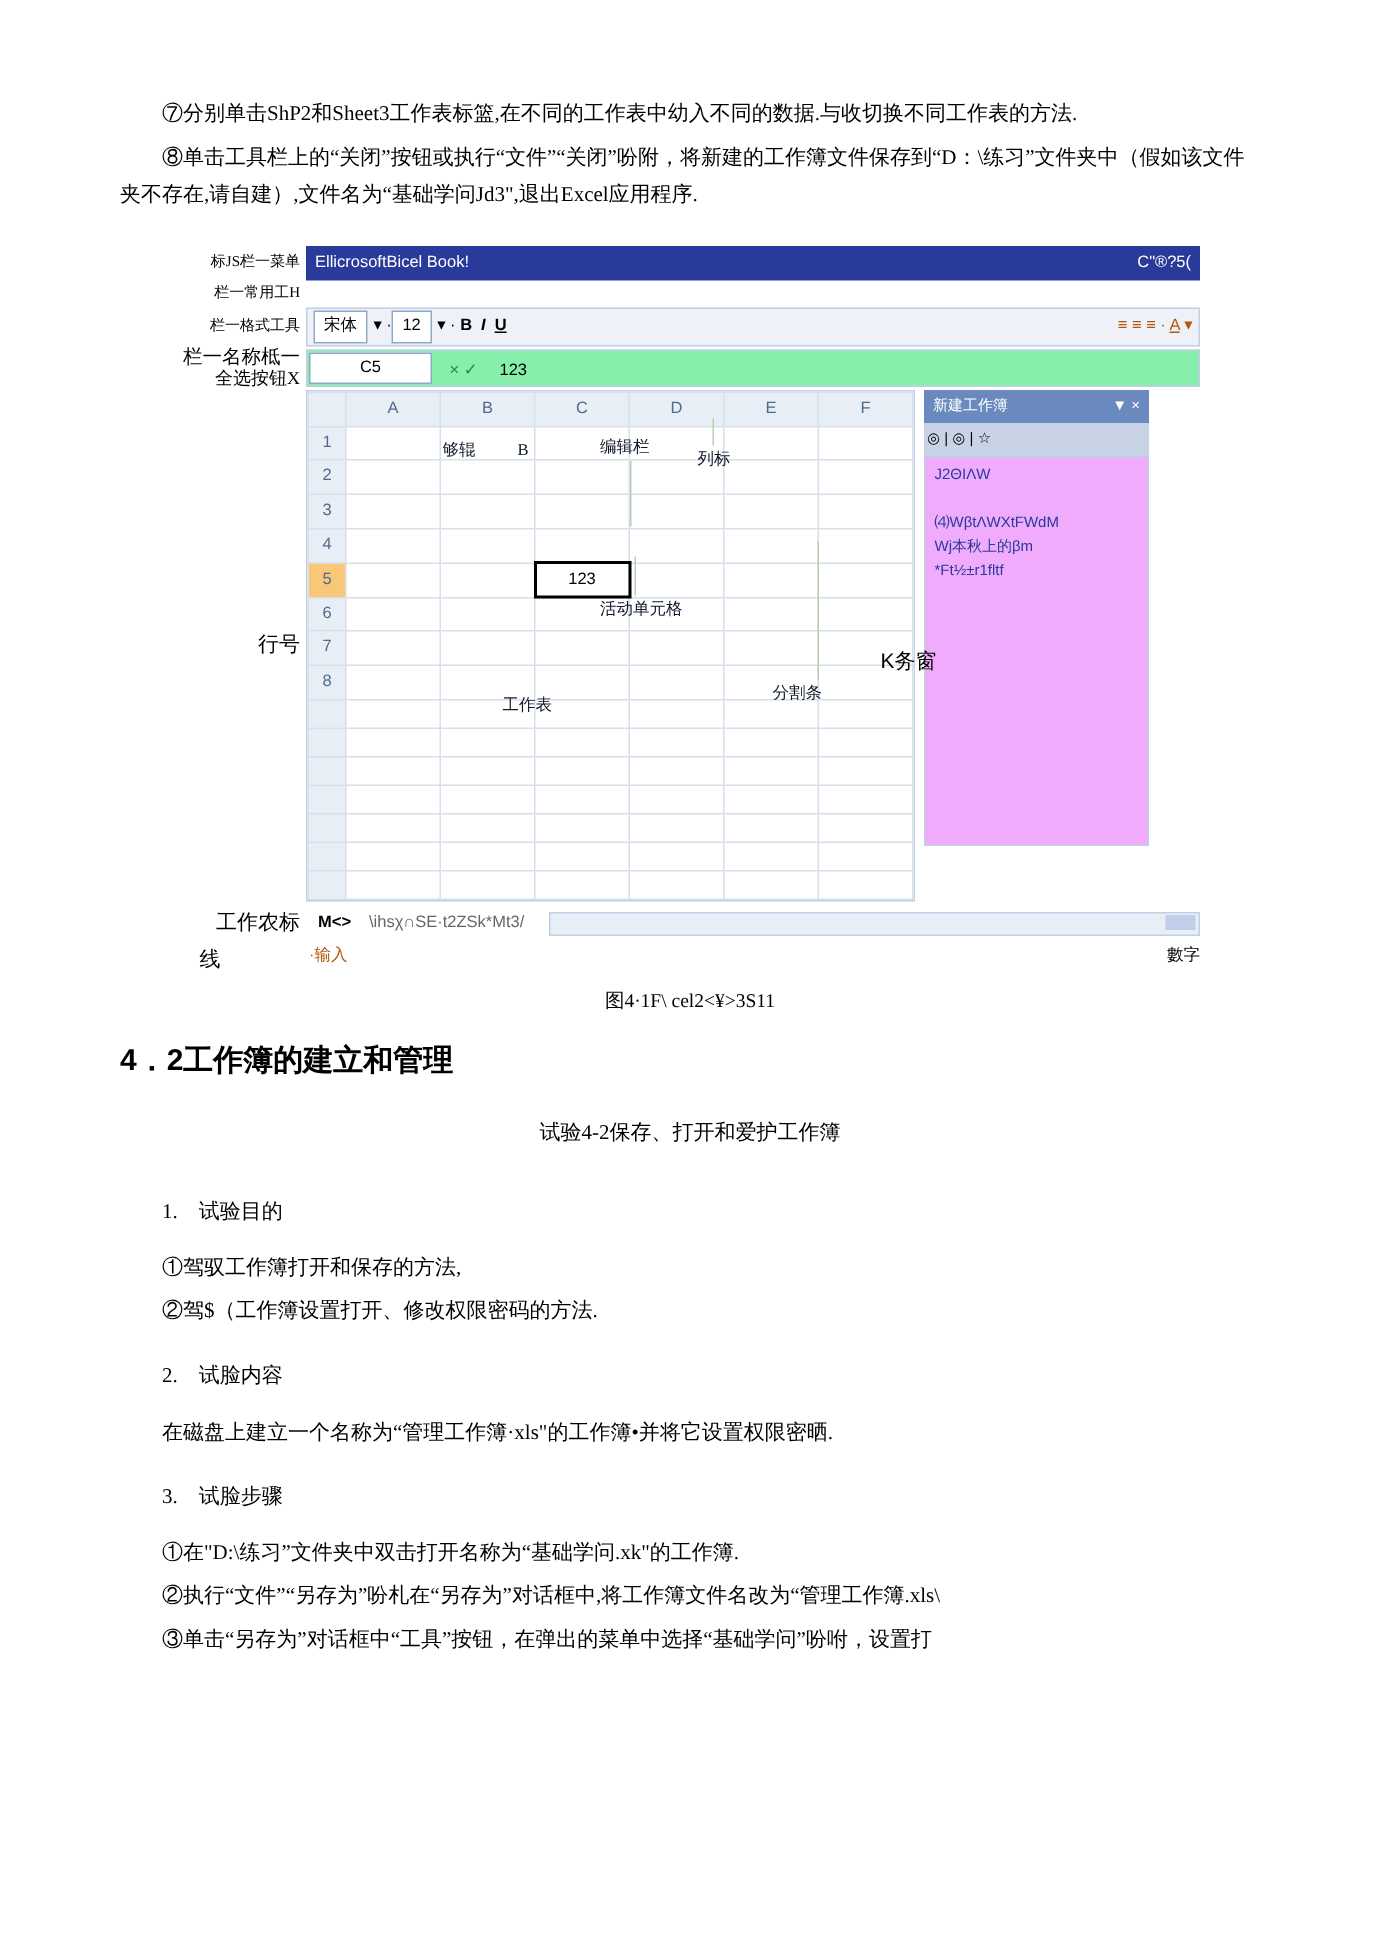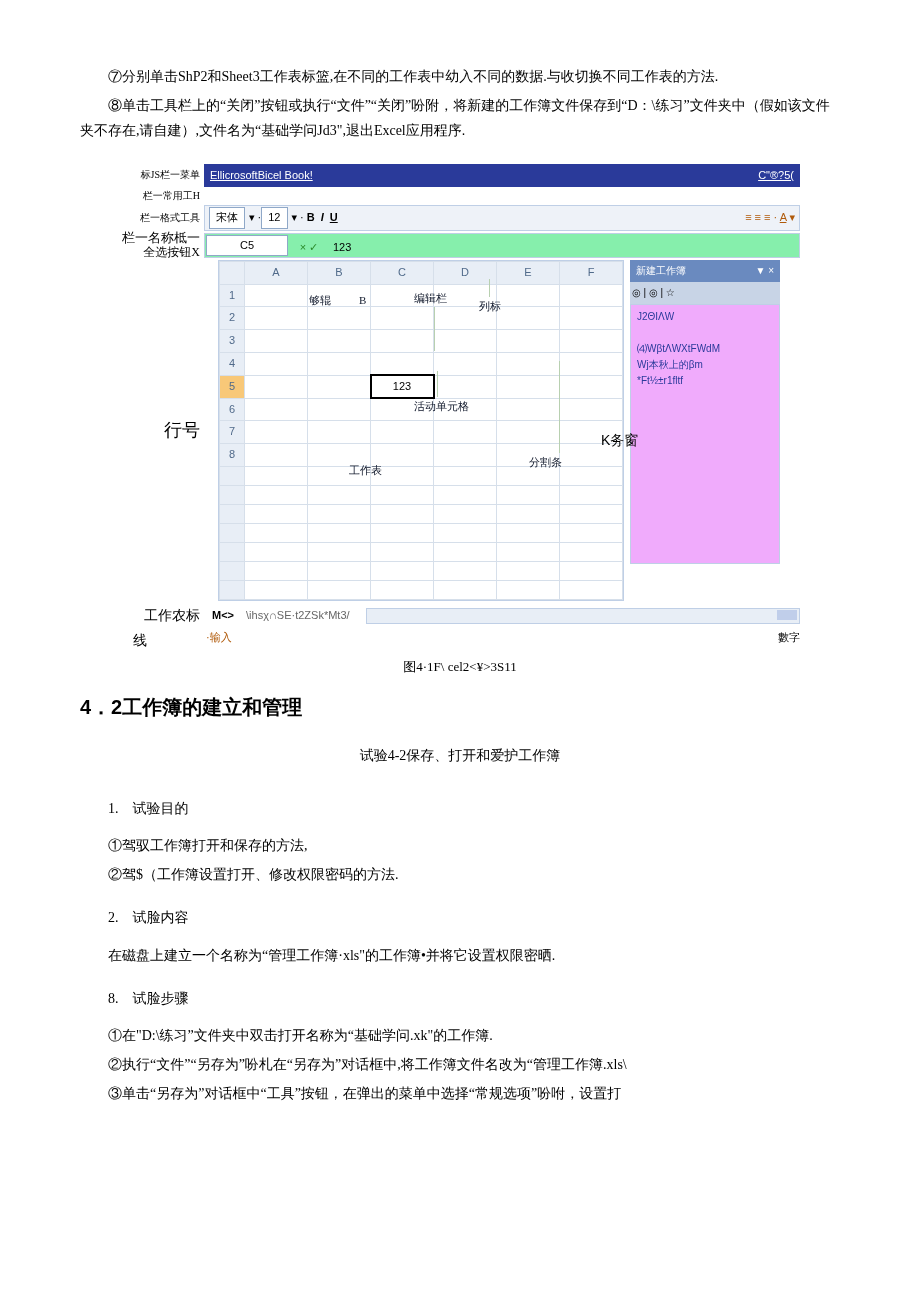--- a/index.html
+++ b/index.html
@@ -34,21 +34,20 @@
   }
   .titlebar {
     flex: 1;
     background: #2a3a9a;
     color: #fff;
     font-size: 11px;
     padding: 2px 6px;
     display: flex;
     justify-content: space-between;
     font-family: Arial, sans-serif;
-    text-decoration: underline;
   }
   .menubar {
     flex: 1;
     color: #2a3a9a;
     font-size: 10px;
     padding: 2px 6px;
     font-family: Arial, sans-serif;
   }
   .fmtbar-wrap {
     flex: 1;
@@ -98,22 +97,22 @@
   }
   .grid-area {
     display: flex;
     position: relative;
   }
   .grid-left-label {
     width: 120px;
     display: flex;
     align-items: center;
     justify-content: flex-end;
-    padding-right: 18px;
-    font-size: 18px;
+    padding-right: 4px;
+    font-size: 14px;
   }
   .grid {
     border: 1px solid #bfcfe6;
     font-family: Arial, sans-serif;
     font-size: 11px;
     position: relative;
   }
   .grid table {
     border-collapse: collapse;
   }
@@ -507,16 +506,16 @@
 
 <div class="center">试验4-2保存、打开和爱护工作簿</div>
 
 <div class="numitem">1.　试验目的</div>
 <p class="para">①驾驭工作簿打开和保存的方法,</p>
 <p class="para">②驾$（工作簿设置打开、修改权限密码的方法.</p>
 
 <div class="numitem">2.　试脸内容</div>
 <p class="para">在磁盘上建立一个名称为“管理工作簿·xls"的工作簿•并将它设置权限密晒.</p>
 
-<div class="numitem">8.　试脸步骤</div>
+<div class="numitem">3.　试脸步骤</div>
 <p class="para">①在"D:\练习”文件夹中双击打开名称为“基础学问.xk"的工作簿.</p>
 <p class="para">②执行“文件”“另存为”吩札在“另存为”对话框中,将工作簿文件名改为“管理工作簿.xls\</p>
-<p class="para">③单击“另存为”对话框中“工具”按钮，在弹出的菜单中选择“常规选项”吩咐，设置打</p>
+<p class="para">③单击“另存为”对话框中“工具”按钮，在弹出的菜单中选择“基础学问”吩咐，设置打</p>
 
 </body></html>

